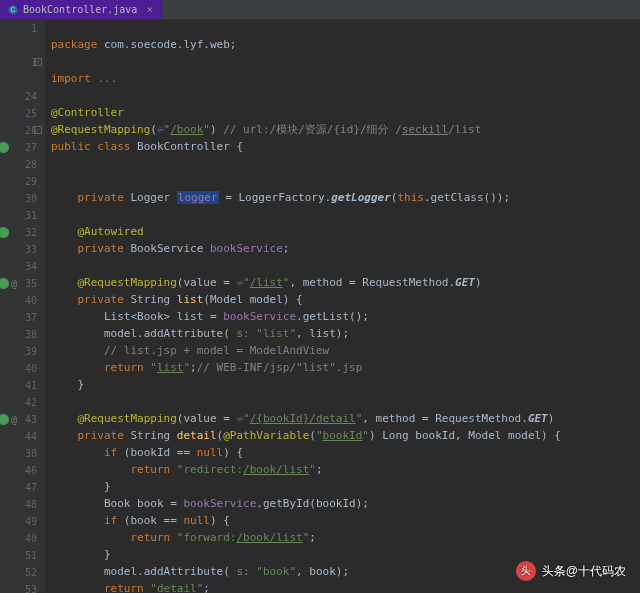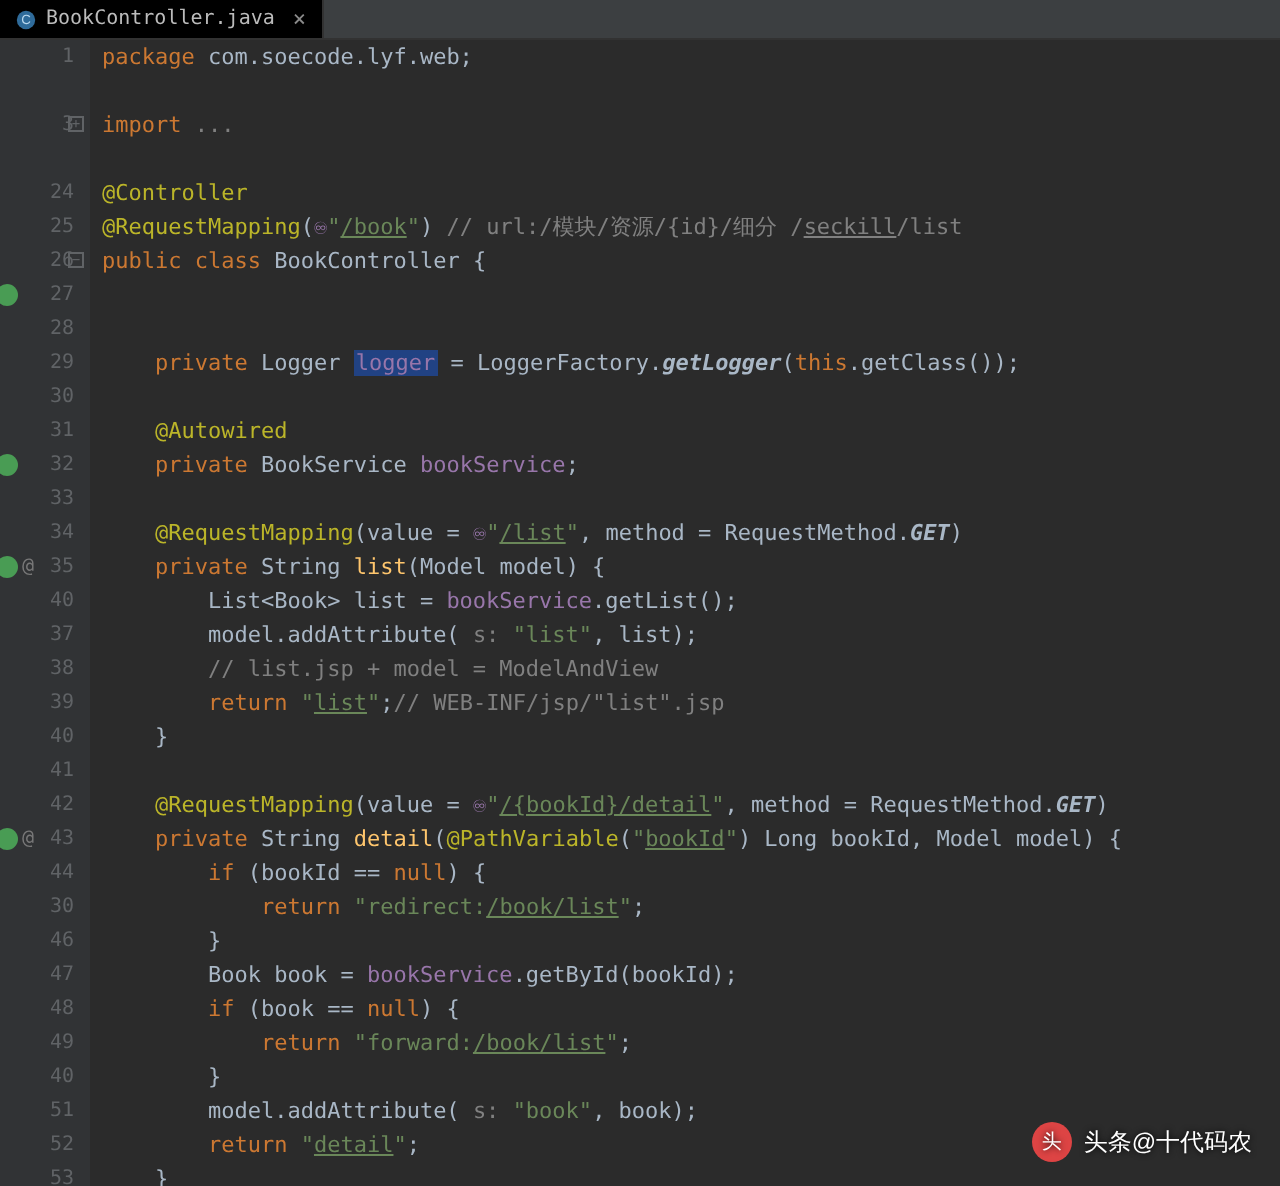--- a/index.html
+++ b/index.html
@@ -16,21 +16,21 @@
   .tab-bar {
     background: #3c3f41;
     height: 20px;
     display: flex;
     border-bottom: 1px solid #323232;
   }
   .tab {
     display: flex;
     align-items: center;
     padding: 0 8px;
-    background: #000000;
+    background: #4c1d95;
     border-right: 1px solid #323232;
     gap: 5px;
     font-size: 10px;
     color: #bbbbbb;
   }
   .tab .icon { width: 10px; height: 10px; }
   .tab .close { color: #8a8a8a; font-size: 11px; margin-left: 4px; }
   .editor {
     display: flex;
     height: calc(100% - 20px);
@@ -44,20 +44,21 @@
     text-align: right;
     padding-right: 8px;
     flex-shrink: 0;
     position: relative;
   }
   .code {
     flex: 1;
     white-space: pre;
     padding-left: 6px;
     overflow: hidden;
+    margin-top: 16px;
   }
   .line { height: 17px; line-height: 17px; }
   .gline { height: 17px; line-height: 17px; position: relative; }
   .gmark {
     position: absolute;
     left: -2px;
     top: 3px;
     width: 11px; height: 11px;
     border-radius: 50%;
     background: #499c54;

